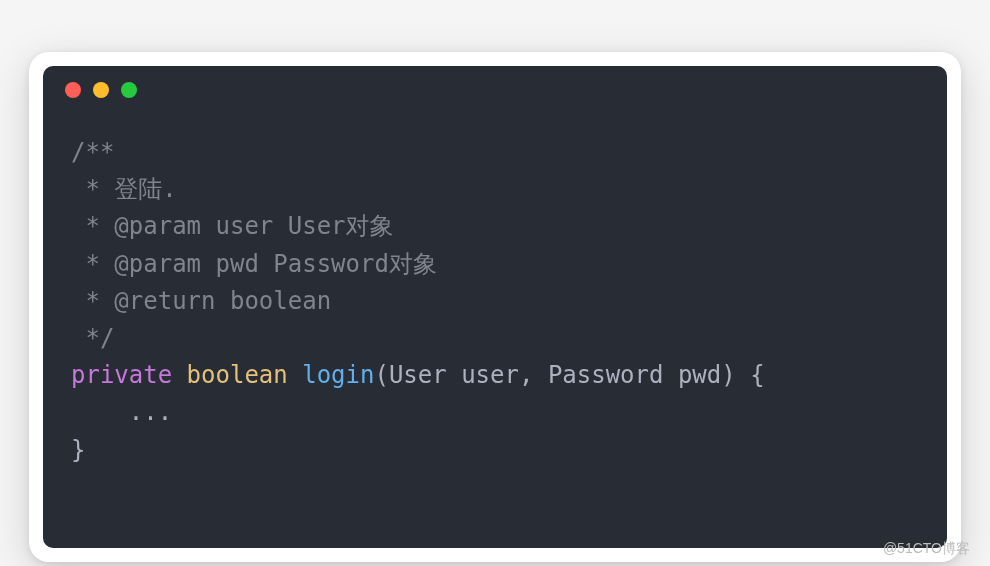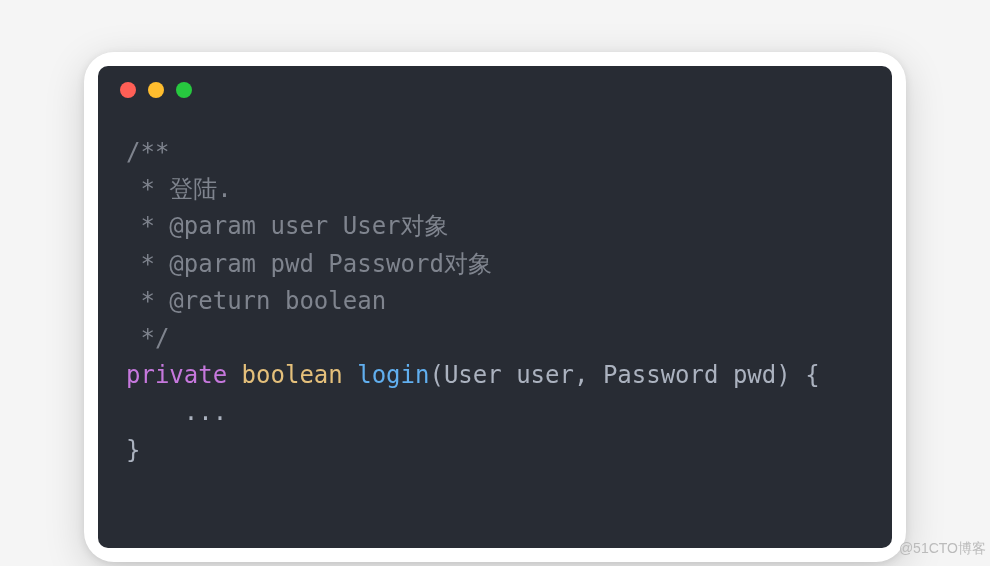--- a/index.html
+++ b/index.html
@@ -11,24 +11,24 @@
       width: 990px;
       height: 566px;
       background: #f5f5f5;
       display: flex;
       align-items: center;
       justify-content: center;
       font-family: 'Menlo', 'Monaco', 'Consolas', monospace;
       position: relative;
     }
     .window-wrapper {
-      width: 822px;
+      width: 932px;
       height: 510px;
       background: #fff;
-      border-radius: 30px;
+      border-radius: 20px;
       padding: 14px;
       box-shadow: 0 10px 40px rgba(0,0,0,0.15), 0 2px 8px rgba(0,0,0,0.1);
       margin-top: 48px;
     }
     .window {
       width: 100%;
       height: 100%;
       background: #282c34;
       border-radius: 10px;
       overflow: hidden;
@@ -63,21 +63,21 @@
     .tok-comment { color: #7f848e; font-style: normal; }
     .tok-keyword { color: #c678dd; }
     .tok-type { color: #e5c07b; }
     .tok-func { color: #61afef; }
     .tok-punc { color: #abb2bf; }
     .tok-param { color: #abb2bf; }
     .tok-body { color: #abb2bf; }
     .watermark {
       position: absolute;
       bottom: 8px;
-      right: 4px;
+      right: 20px;
       font-size: 14px;
       color: #bbb;
       font-family: sans-serif;
     }
   </style>
 </head>
 <body>
 
 <div class="window-wrapper">
   <div class="window">

